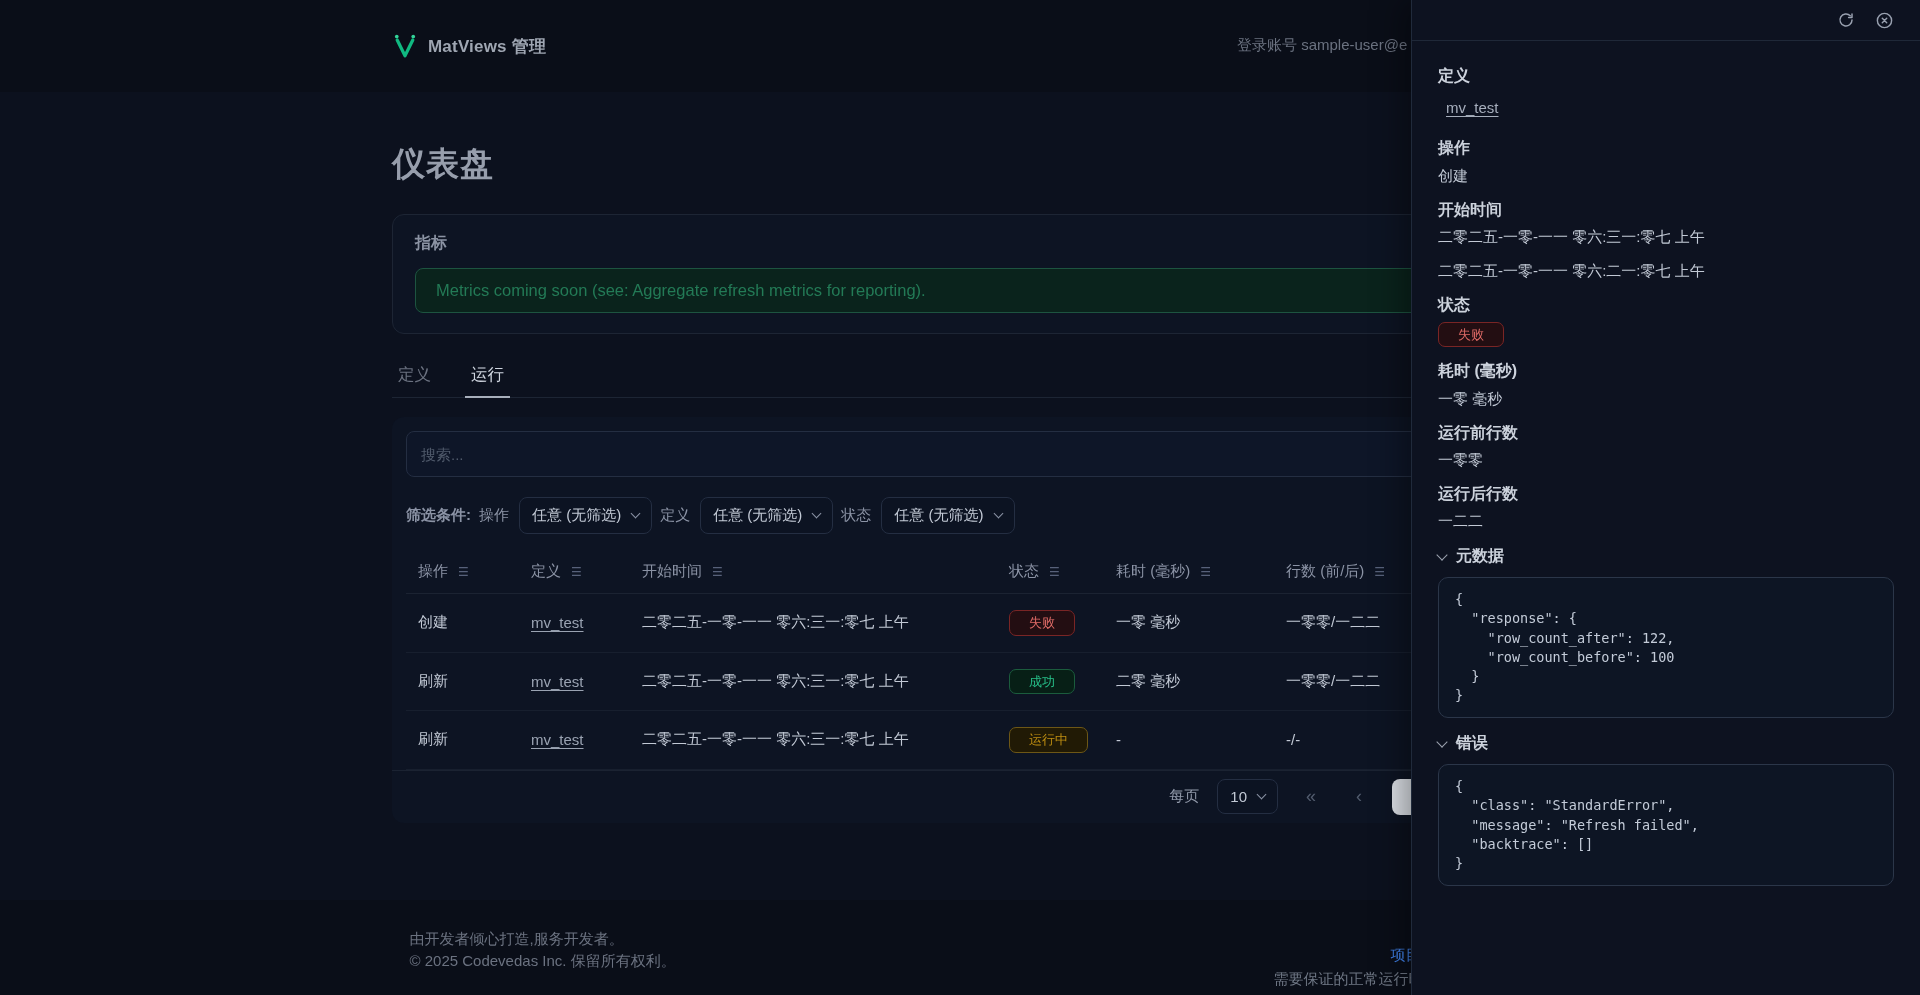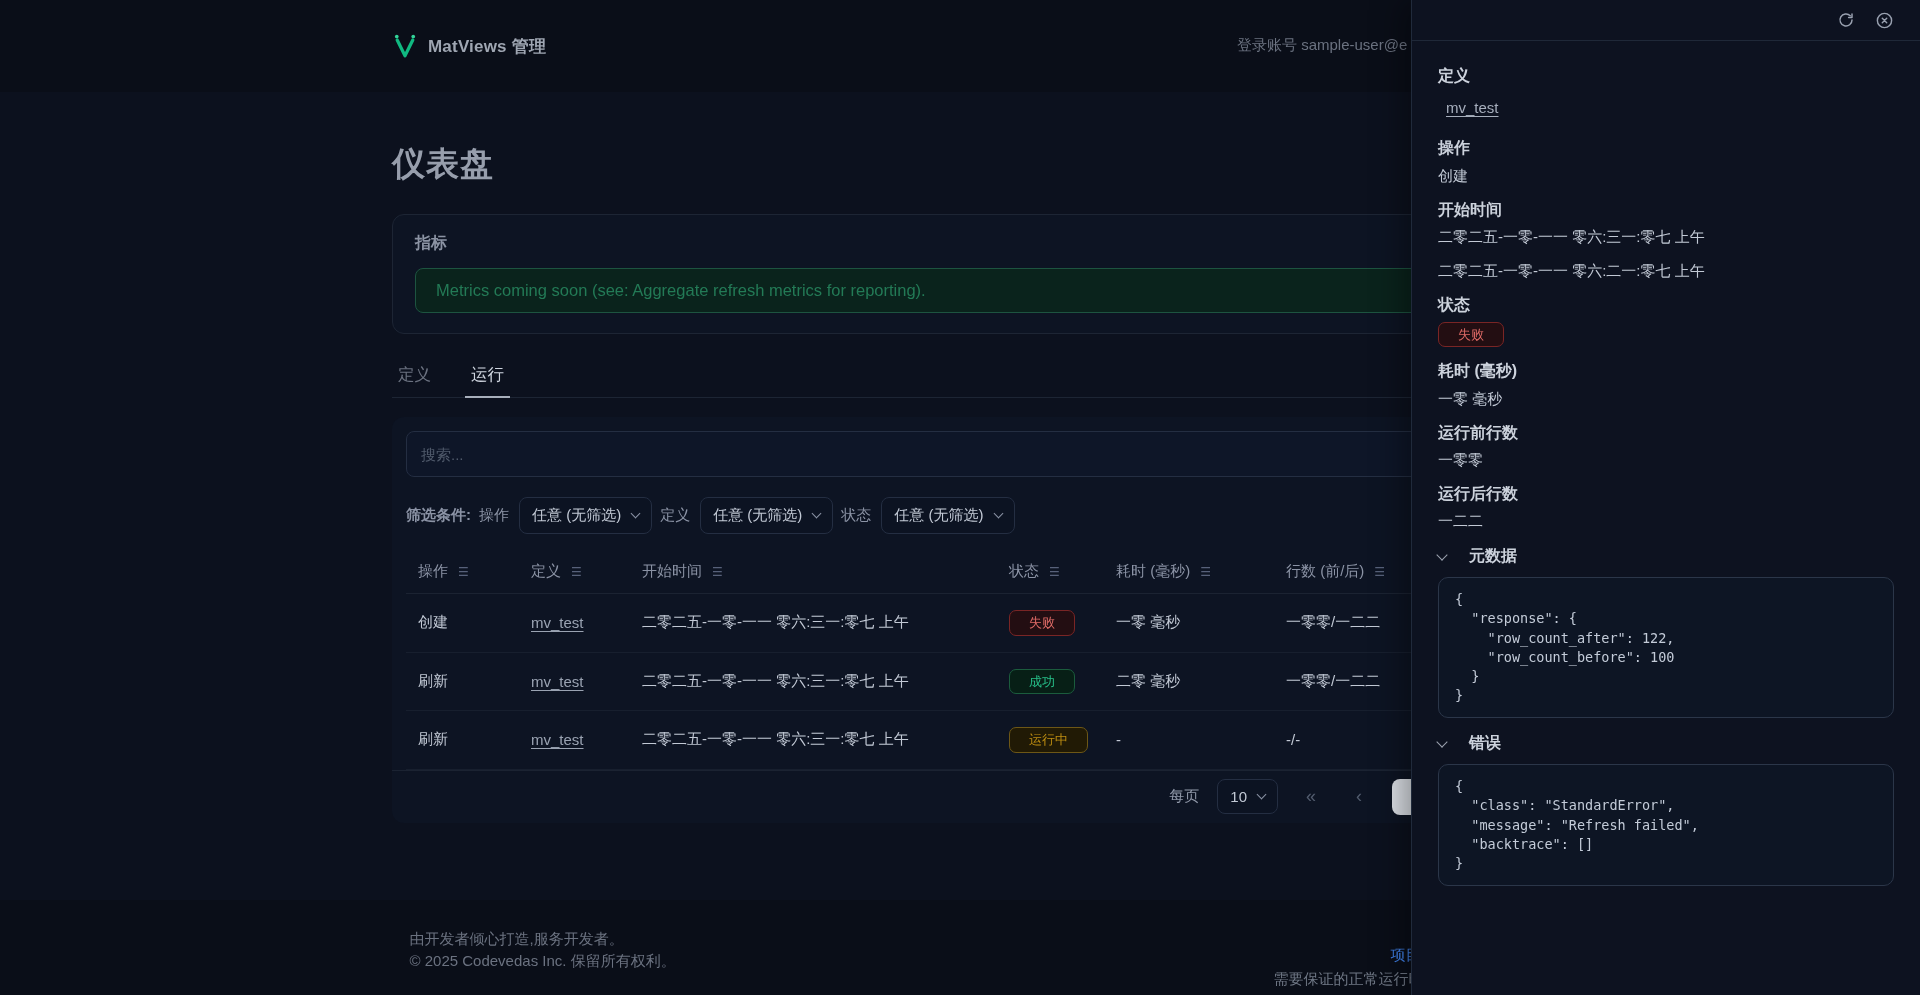--- a/index.html
+++ b/index.html
@@ -92,21 +92,21 @@
     box-shadow: -10px 0 28px rgba(0,0,0,.35);
   }
   .drawer-head { height: 41px; display: flex; justify-content: flex-end; align-items: center; gap: 20px; padding-right: 26px; border-bottom: 1px solid #1f2838; }
   .icon-btn { background: none; border: none; cursor: pointer; display: flex; align-items: center; }
   .drawer-body { padding: 24px 26px; }
   .dlabel { font-size: 16px; font-weight: 700; color: #ccd2dc; line-height: 1.4; margin-bottom: 5px; }
   .dvalue { font-size: 15px; color: #c2c9d5; line-height: 1.4; }
   .dfield { margin-bottom: 13px; }
   .d-def-link { display: inline-block; margin: 7px 0 8px 8px; color: #a6aebc; text-decoration: underline; text-underline-offset: 3px; font-size: 15px; }
   .dsection { margin-top: 15px; }
-  .dsection-head { display: flex; align-items: center; gap: 23px; margin-bottom: 10px; cursor: pointer; }
+  .dsection-head { display: flex; align-items: center; gap: 10px; margin-bottom: 10px; cursor: pointer; }
   .dsection-title { font-size: 16px; font-weight: 700; color: #ccd2dc; }
   .chev-down { width: 8px; height: 8px; border-right: 1.7px solid #9ca3af; border-bottom: 1.7px solid #9ca3af; transform: rotate(45deg); margin-top: -4px; }
   .code-box {
     border: 1px solid #2b3649; border-radius: 10px; background: #0d1524;
     padding: 12px 16px;
   }
   .code-box pre {
     font-family: "DejaVu Sans Mono", "Liberation Mono", monospace;
     font-size: 13.5px; line-height: 1.42; color: #c3cbd8; white-space: pre;
   }

